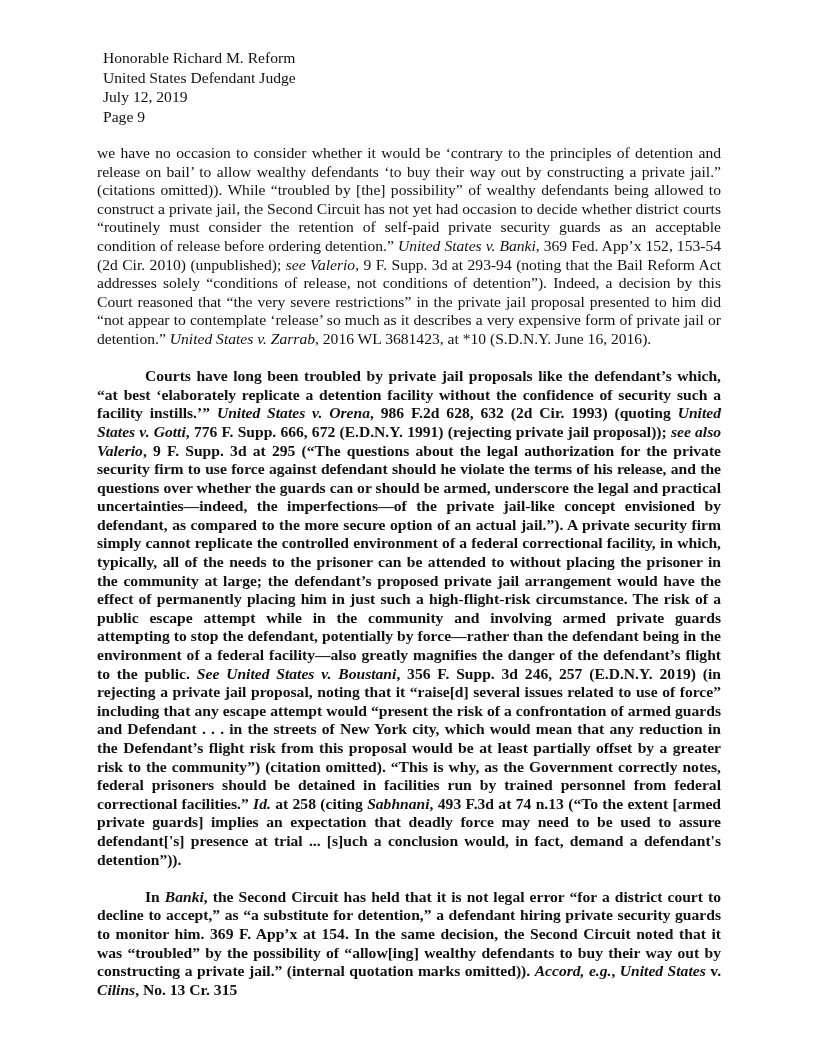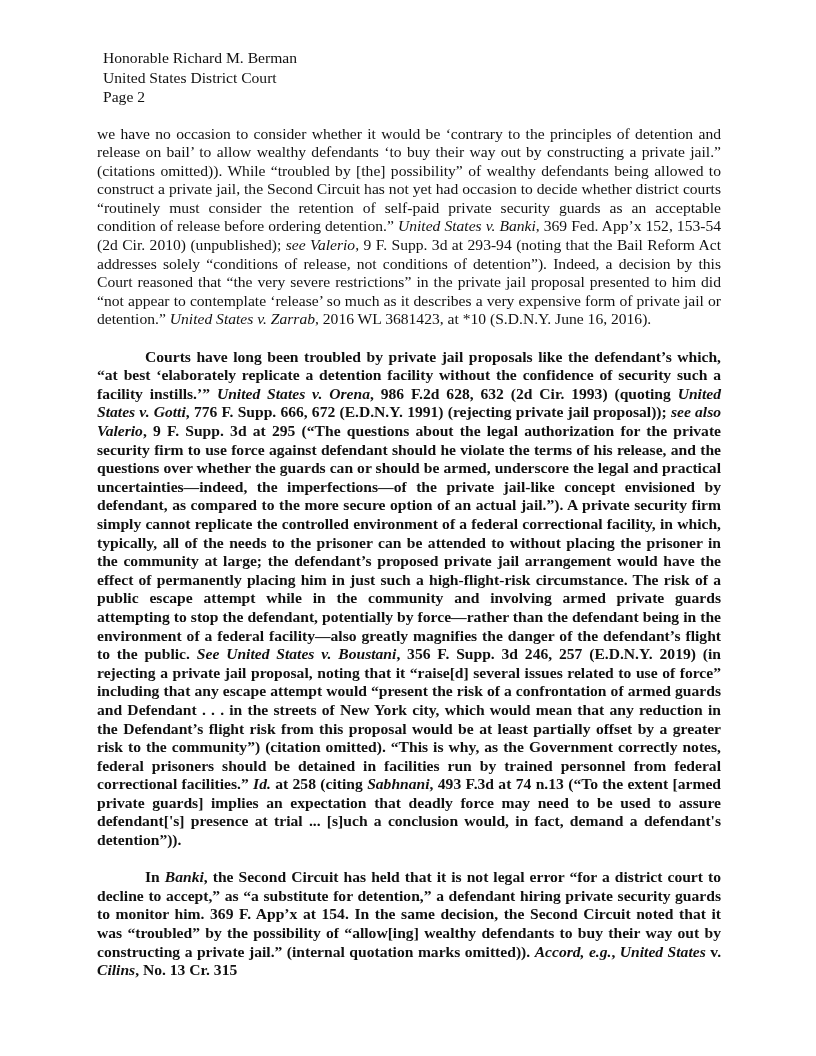--- a/index.html
+++ b/index.html
@@ -13,22 +13,23 @@
   .header div { line-height: 19.5px; }
   p { margin: 0 0 18.6px 0; text-align: justify; }
   p.indent { text-indent: 48px; font-weight: bold; }
   i { font-style: italic; margin-top: 8px; }
 </style>
 </head>
 <body>
 
 <div class="page">
   <div class="header">
-    <div>Honorable Richard M. Berman</div>
-    <div>United States District Court</div>
-    <div>Page 2</div>
+    <div>Honorable Richard M. Reform</div>
+    <div>United States Defendant Judge</div>
+    <div>July 12, 2019</div>
+    <div>Page 9</div>
   </div>
   <div id="body">
       <p><span>we have no occasion to consider whether it would be ‘contrary to the principles of detention and release on bail’ to allow wealthy defendants ‘to buy their way out by constructing a private jail.” (citations omitted)).  While “troubled by [the] possibility” of wealthy defendants being allowed to construct a private jail, the Second Circuit has not yet had occasion to decide whether district courts “routinely must consider the retention of self-paid private security guards as an acceptable condition of release before ordering detention.”  </span><i>United States v. Banki</i><span>, 369 Fed. App’x 152, 153-54 (2d Cir. 2010) (unpublished); </span><i>see Valerio</i><span>, 9 F. Supp. 3d at 293-94 (noting that the Bail Reform Act addresses solely “conditions of release, not conditions of detention”).  Indeed, a decision by this Court reasoned that “the very severe restrictions” in the private jail proposal presented to him did “not appear to contemplate ‘release’ so much as it describes a very expensive form of private jail or detention.”  </span><i>United States v. Zarrab</i><span>, 2016 WL 3681423, at *10 (S.D.N.Y. June 16, 2016).</span></p>
       <p class="indent"><span>Courts have long been troubled by private jail proposals like the defendant’s which, “at best ‘elaborately replicate a detention facility without the confidence of security such a facility instills.’”  </span><i>United States v. Orena</i><span>, 986 F.2d 628, 632 (2d Cir. 1993) (quoting </span><i>United States v. Gotti</i><span>, 776 F. Supp. 666, 672 (E.D.N.Y. 1991) (rejecting private jail proposal)); </span><i>see also Valerio</i><span>, 9 F. Supp. 3d at 295 (“The questions about the legal authorization for the private security firm to use force against defendant should he violate the terms of his release, and the questions over whether the guards can or should be armed, underscore the legal and practical uncertainties—indeed, the imperfections—of the private jail-like concept envisioned by defendant, as compared to the more secure option of an actual jail.”).  A private security firm simply cannot replicate the controlled environment of a federal correctional facility, in which, typically, all of the needs to the prisoner can be attended to without placing the prisoner in the community at large; the defendant’s proposed private jail arrangement would have the effect of permanently placing him in just such a high-flight-risk circumstance.  The risk of a public escape attempt while in the community and involving armed private guards attempting to stop the defendant, potentially by force—rather than the defendant being in the environment of a federal facility—also greatly magnifies the danger of the defendant’s flight to the public.  </span><i>See United States v. Boustani</i><span>, 356 F. Supp. 3d 246, 257 (E.D.N.Y. 2019) (in rejecting a private jail proposal, noting that it “raise[d] several issues related to use of force” including that any escape attempt would “present the risk of a confrontation of armed guards and Defendant . . . in the streets of New York city, which would mean that any reduction in the Defendant’s flight risk from this proposal would be at least partially offset by a greater risk to the community”) (citation omitted).  “This is why, as the Government correctly notes, federal prisoners should be detained in facilities run by trained personnel from federal correctional facilities.”  </span><i>Id.</i><span> at 258 (citing </span><i>Sabhnani</i><span>, 493 F.3d at 74 n.13 (“To the extent [armed private guards] implies an expectation that deadly force may need to be used to assure defendant['s] presence at trial ... [s]uch a conclusion would, in fact, demand a defendant's detention”)).</span></p>
       <p class="indent"><span>In </span><i>Banki</i><span>, the Second Circuit has held that it is not legal error “for a district court to decline to accept,” as “a substitute for detention,” a defendant hiring private security guards to monitor him.  369 F. App’x at 154.  In the same decision, the Second Circuit noted that it was “troubled” by the possibility of “allow[ing] wealthy defendants to buy their way out by constructing a private jail.” (internal quotation marks omitted)).  </span><i>Accord, e.g.</i><span>, </span><i>United States</i><span> v. </span><i>Cilins</i><span>, No. 13 Cr. 315</span></p>
     </div>
 </div>
 
 </body></html>

